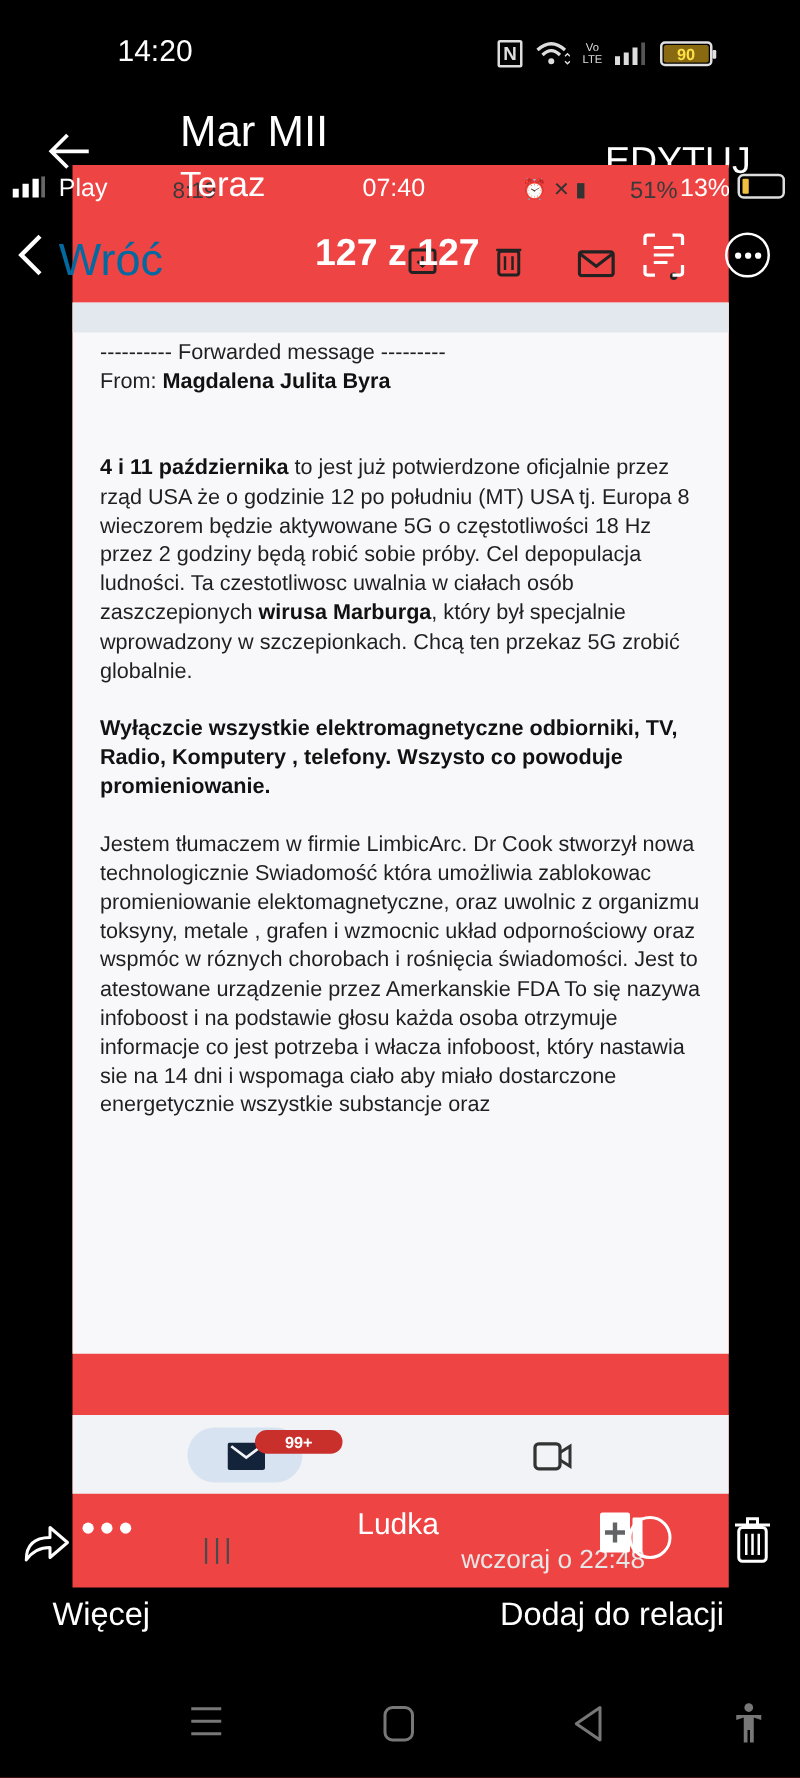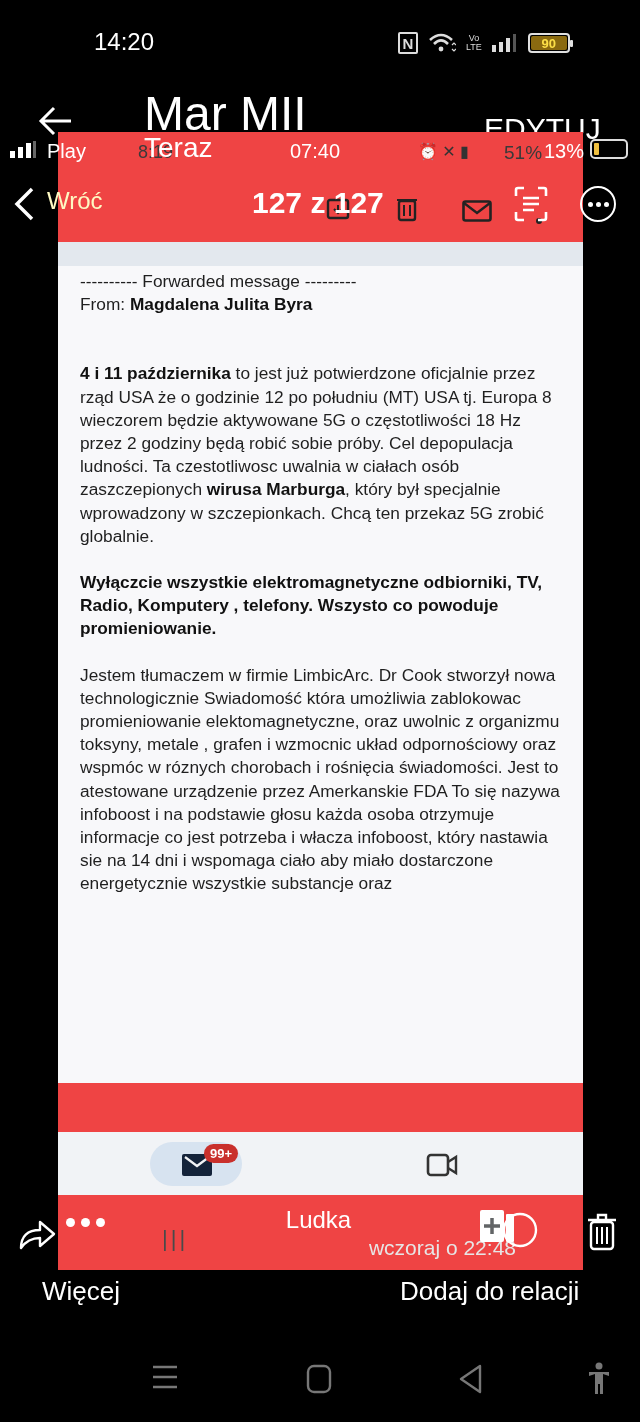--- a/index.html
+++ b/index.html
@@ -12,36 +12,36 @@
   .status-time { left: 94px; top: 28px; font-size: 24px; color: #fff; }
   .status-icons { left: 398px; top: 30px; height: 26px; display: flex; align-items: center; gap: 10px; }
   .nfc { width: 20px; height: 22px; border: 2px solid #ddd; border-radius: 2px; font-size: 15px; font-weight: bold; color:#ddd; display:flex; align-items:center; justify-content:center; }
   .volte { font-size: 9px; line-height: 9px; font-weight: normal; color:#ddd; text-align:center; }
   .battery { width: 42px; height: 20px; border: 2px solid #e0e0e0; border-radius: 4px; position: relative; padding: 1px; }
   .battery-fill { width: 100%; height: 100%; background: #8a6a10; border-radius: 2px; color: #fde047; font-size: 13px; font-weight: bold; display:flex; align-items:center; justify-content:center; }
   .battery::after { content:""; position:absolute; right:-5px; top:5px; width:3px; height:7px; background:#e0e0e0; border-radius:1px; }
 
   
   .back-arrow { left: 38px; top: 104px; font-size: 36px; color:#fff; }
-  .story-name { left: 144px; top: 86px; font-size: 48px; color: #fff; }
+  .story-name { left: 144px; top: 86px; font-size: 35px; color: #fff; }
   .story-edit { left: 484px; top: 112px; font-size: 30px; color:#fff; }
 
   
   .panel { left: 58px; top: 132px; width: 525px; height: 1138px; background: #ef4444; }
   .panel-status { left: 0; top: 0; width: 525px; height: 40px; }
   .panel-topbar { left: 0; top: 40px; width: 525px; height: 60px; }
   .mail-area { left: 0; top: 110px; width: 525px; height: 841px; background: #f8f8fa; overflow: hidden; }
   .mail-strip { position:absolute; left:0; top:0; width:100%; height:24px; background:#e3e8ee; }
   .mail-body { position:absolute; left:22px; top:28px; width:485px; font-size:17.3px; line-height:23.2px; color:#1f1f1f; }
   .mail-body p { margin-bottom: 23px; }
   .mail-body b { color:#111; }
   .link { color: #5a8fb8; }
   .bottom-nav { left: 0; top: 1000px; width: 525px; height: 63px; background: #f1f3f6; }
   .nav-pill { position:absolute; left:92px; top:10px; width:92px; height:44px; border-radius:22px; background:#d7e3f0; }
-  .badge { position:absolute; left:146px; top:12px; background:#c9302c; color:#fff; font-size:13px; font-weight:bold; padding:2px 6px; border-radius:10px; }
+  .badge { position:absolute; left:146px; top:12px; background:#c9302c; color:#fff; font-size:13px; font-weight:bold; padding:2px 24px; border-radius:10px; }
   .ludka { left: 0; width: 637px; text-align:center; top: 1206px; font-size: 24px; color:#fff; }
   .ludka-time { left: 0; width: 516px; text-align:right; top: 1236px; font-size: 21px; color:#e6e6e6; }
 
   .label-more { left: 42px; top: 1276px; font-size: 26px; color:#fff; }
   .label-add { left: 400px; top: 1276px; font-size: 26px; color:#fff; }
 
   .sys-nav { left: 0; top: 1352px; width: 640px; height: 50px; }
 
   .txt-status { font-size: 20px; color:#fff; }
 </style>
@@ -143,21 +143,21 @@
 <div class="abs txt-status" style="left:544px; top:140px;">13%</div>
 <div class="abs" style="left:590px; top:139px; width:38px; height:20px; border:2px solid #ddd; border-radius:5px;">
   <div style="position:absolute; left:2px; top:2px; width:5px; height:12px; background:#f0c040; border-radius:1px;"></div>
 </div>
 
 <div class="abs" style="left:12px; top:186px;">
   <svg width="24" height="36" viewBox="0 0 24 36">
       <path d="M20 3 L5 18 L20 33" stroke="#fff" stroke-width="3.5" fill="none"></path>
     </svg>
 </div>
-<div class="abs" style="left:47px; top:187px; font-size:24px; color:#fef9c3;">Wróć</div>
+<div class="abs" style="left:47px; top:187px; font-size:36px; color:#0369a1;">Wróć</div>
 <div class="abs" style="left:252px; top:186px; font-size:30px; color:#fff; font-weight:bold;">127 z 127</div>
 <svg class="abs" style="left:514px; top:186px;" width="34" height="36" viewBox="0 0 34 36">
   <path d="M2 10 V4 Q2 2 4 2 H10 M24 2 H30 Q32 2 32 4 V10 M32 26 V32 Q32 34 30 34 H24 M10 34 H4 Q2 34 2 32 V26" stroke="#fff" stroke-width="2.6" fill="none"></path>
   <path d="M9 12 H25 M9 18 H25 M9 24 H20" stroke="#fff" stroke-width="2.4"></path>
 </svg>
 <div class="abs" style="left:580px; top:186px; width:36px; height:36px; border:2.5px solid #fff; border-radius:50%; display:flex; align-items:center; justify-content:center; gap:3px;">
   <span style="width:5px;height:5px;border-radius:50%;background:#fff;"></span>
   <span style="width:5px;height:5px;border-radius:50%;background:#fff;"></span>
   <span style="width:5px;height:5px;border-radius:50%;background:#fff;"></span>
 </div>

